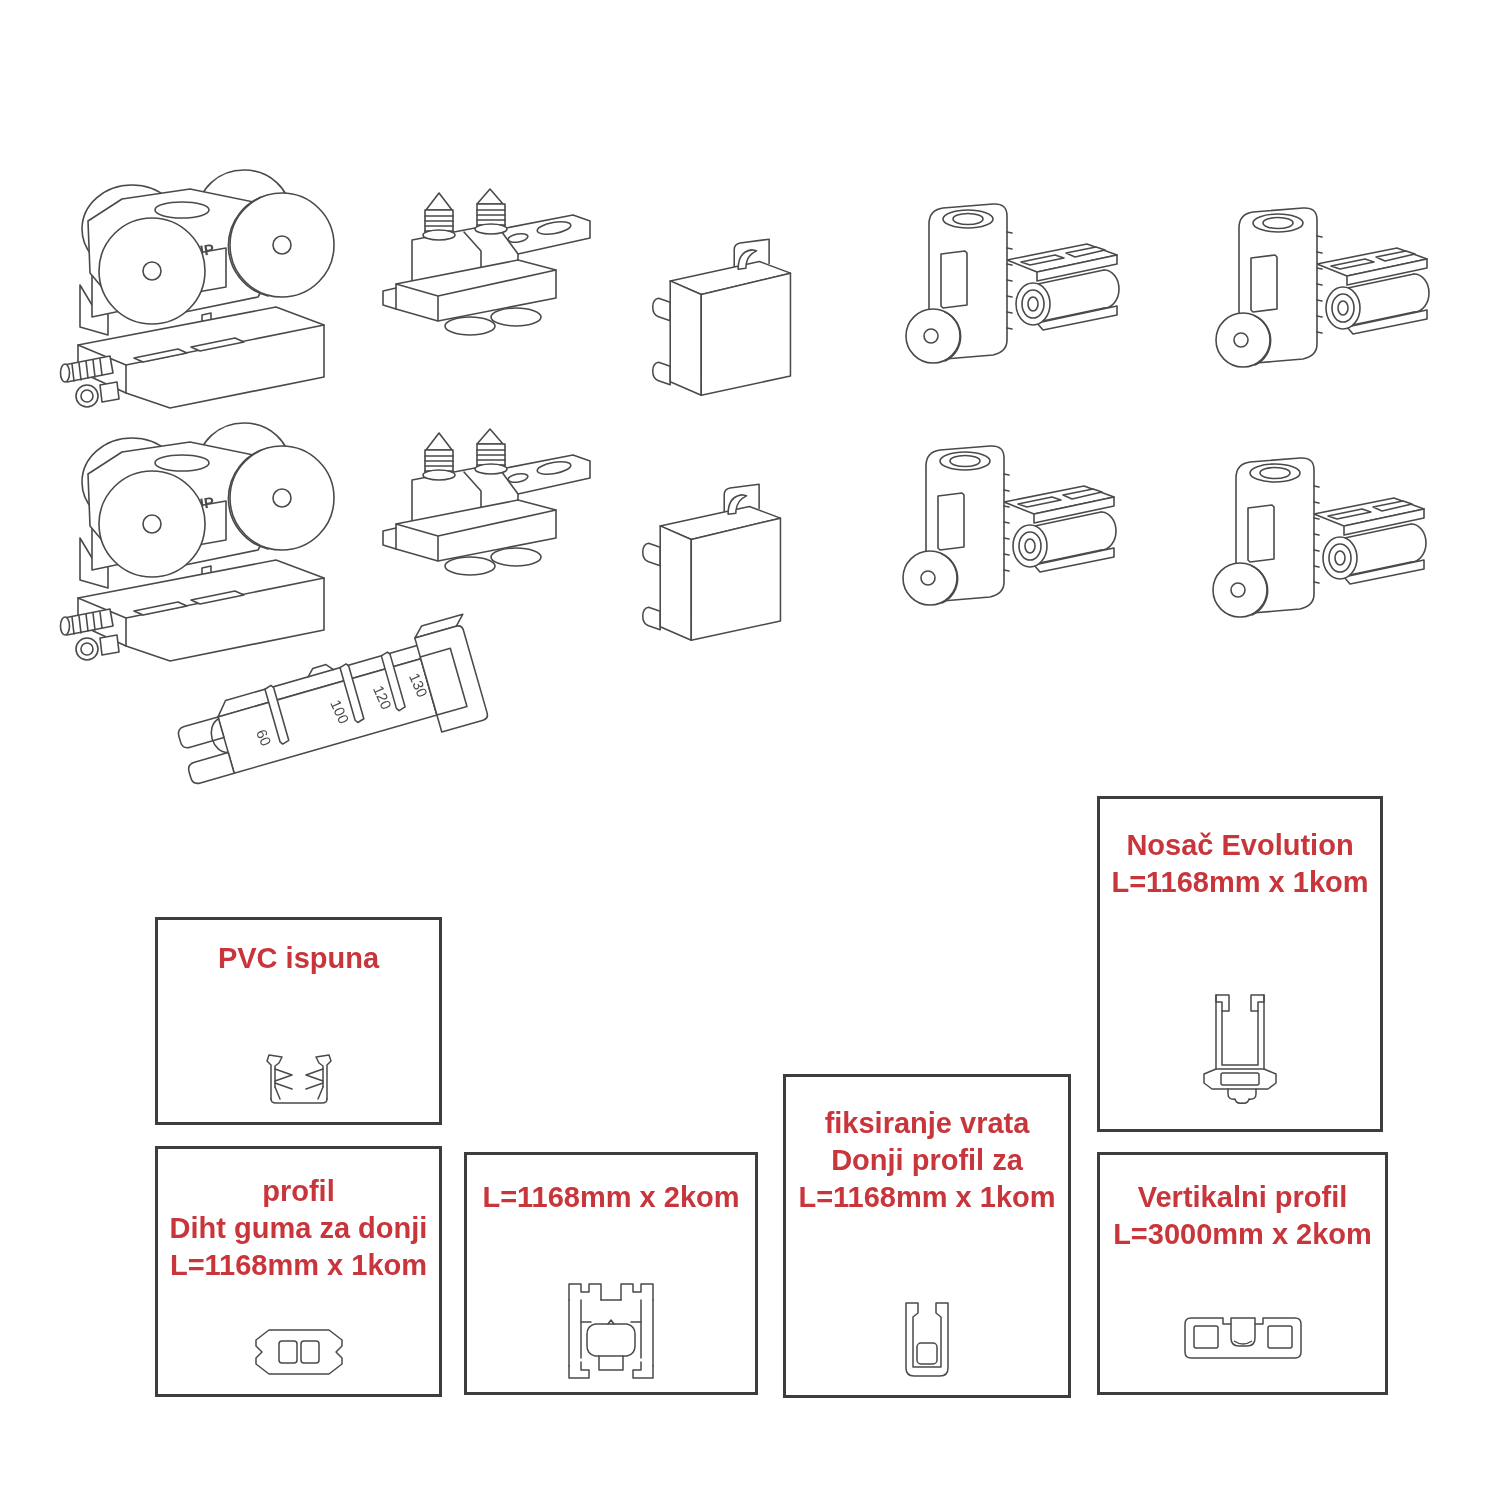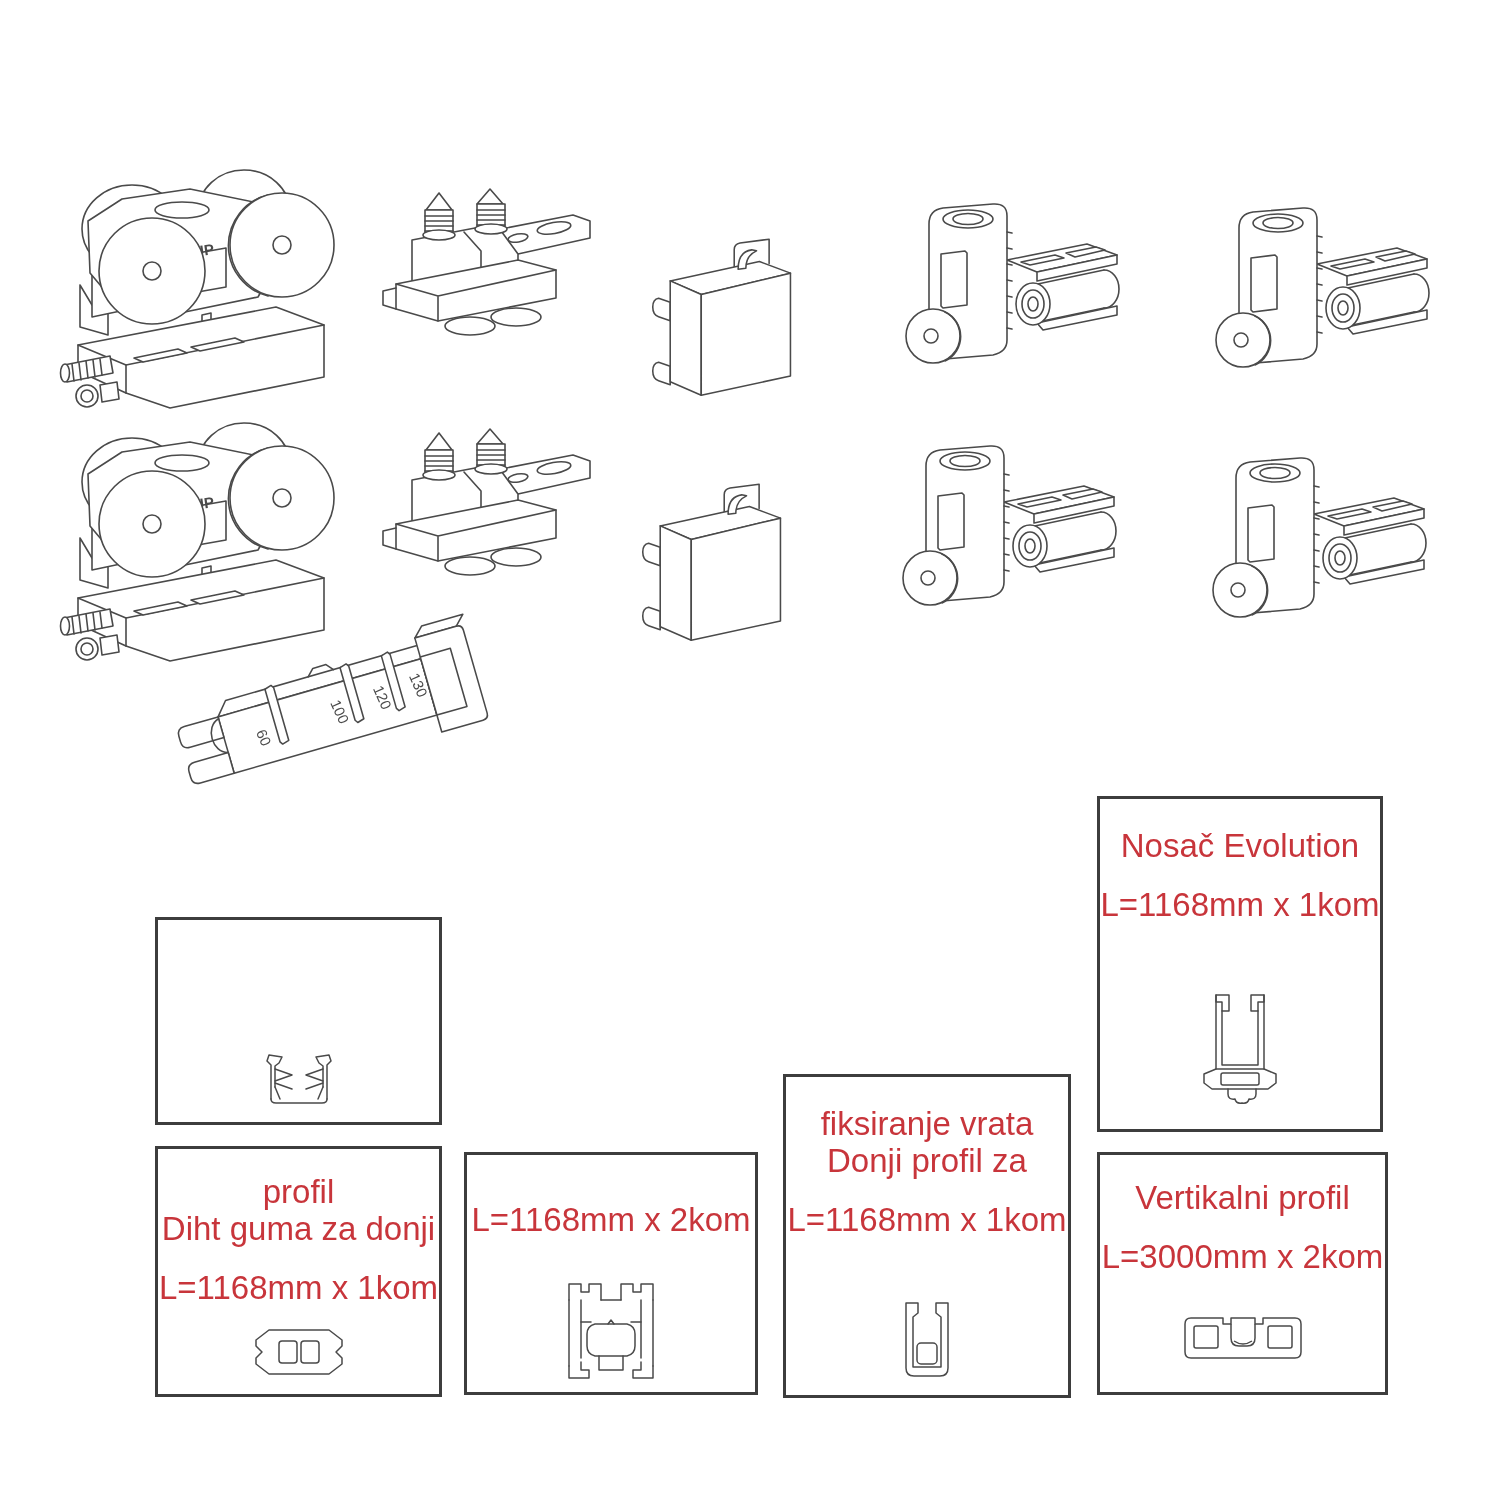--- a/index.html
+++ b/index.html
@@ -1,20 +1,20 @@
 <!DOCTYPE html>
 <html><head>
 <meta charset="utf-8">
 <style>
   html,body{margin:0;padding:0;background:#ffffff;}
   body{width:1500px;height:1500px;position:relative;font-family:"Liberation Sans",sans-serif;overflow:hidden;}
   .part{position:absolute;}
   .pbox{position:absolute;border:3px solid #3d3d3d;background:#fff;box-sizing:border-box;text-align:center;}
-  .ptxt{color:#c8353b;font-size:33px;line-height:37px;font-weight:400;}
-  .dim{margin-top:22px;}
+  .ptxt{color:#c8353b;font-size:29px;line-height:37px;font-weight:700;}
+  .dim{margin-top:0;}
   .picon{position:absolute;left:50%;transform:translateX(-50%);}
   svg text{font-family:"Liberation Sans",sans-serif;}
 </style>
 </head>
 <body>
 
 <svg width="0" height="0" style="position:absolute" aria-hidden="true">
 <defs>
 
 <symbol id="sym-roller" viewBox="0 0 305 250">
@@ -226,20 +226,21 @@
   </svg>
 <svg class="part" style="left:1182px;top:452px" width="250" height="175">
     <use href="#sym-guide" xlink:href="#sym-guide"></use>
   </svg>
 
 <svg class="part" style="left:172px;top:604px" width="332" height="210">
     <use href="#sym-gauge" xlink:href="#sym-gauge"></use>
   </svg>
 
 <div class="pbox" style="left:155px;top:917px;width:287px;height:208px;padding-top:20px;">
+  <div class="ptxt">PVC ispuna</div>
   <svg class="picon" style="bottom:16px" width="66" height="52">
       <use href="#sym-prof-pvc" xlink:href="#sym-prof-pvc"></use>
     </svg>
 </div>
 
 <div class="pbox" style="left:155px;top:1146px;width:287px;height:251px;padding-top:24px;">
   <div class="ptxt">profil</div>
   <div class="ptxt">Diht guma za donji</div>
   <div class="ptxt dim">L=1168mm x 1kom</div>
   <svg class="picon" style="bottom:16px" width="96" height="52">

